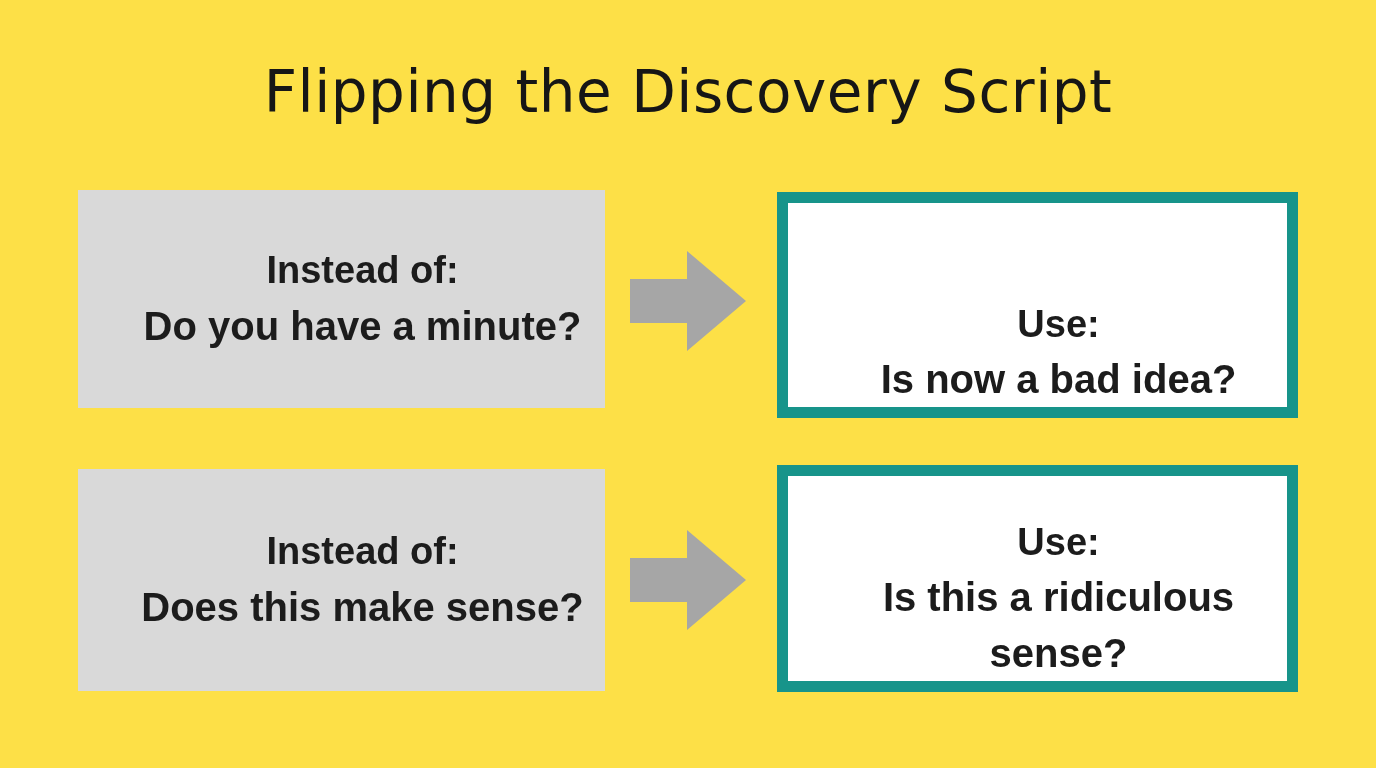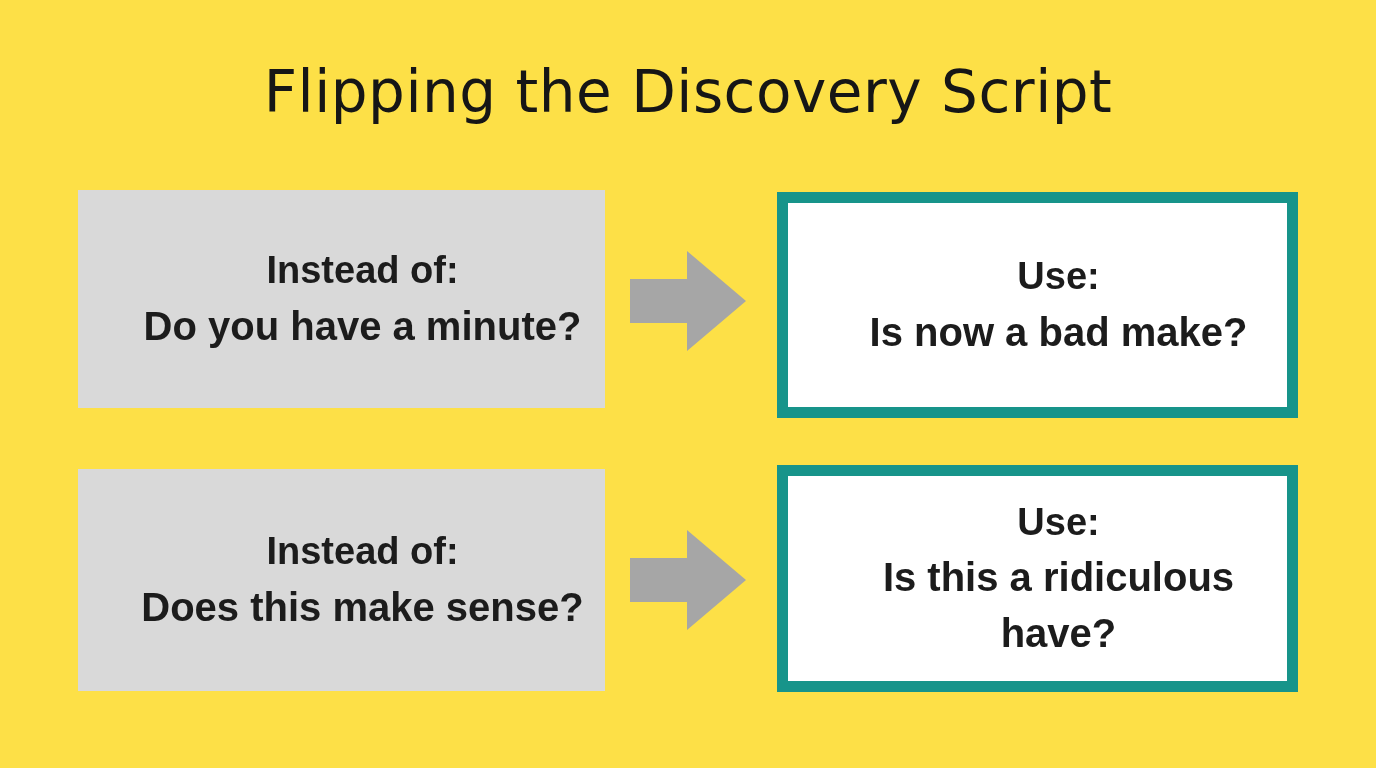--- a/index.html
+++ b/index.html
@@ -38,20 +38,21 @@
   .instead-box {
     left: 78px;
     width: 527px;
     background: #d9d9d9;
   }
   .use-box {
     left: 777px;
     width: 521px;
     background: #ffffff;
     border: 11px solid #17948a;
+    justify-content: flex-end;
   }
   .instead-box.row1 { top: 190px; height: 218px; }
   .use-box.row1     { top: 192px; height: 226px; }
   .instead-box.row2 { top: 469px; height: 222px; }
   .use-box.row2     { top: 465px; height: 227px; }
   .box-label {
     font-size: 38px;
     font-weight: 700;
   }
   .box-question {
@@ -82,32 +83,32 @@
   </div>
 
   <div class="arrow row1">
     <svg viewBox="0 0 116 100" xmlns="http://www.w3.org/2000/svg" aria-hidden="true">
       <polygon points="0,28 57,28 57,0 116,50 57,100 57,72 0,72"></polygon>
     </svg>
   </div>
 
   <div class="box use-box row1">
     <div class="box-label">Use:</div>
-    <div class="box-question">Is now a bad make?</div>
+    <div class="box-question">Is now a bad idea?</div>
   </div>
 
   <div class="box instead-box row2">
     <div class="box-label">Instead of:</div>
     <div class="box-question">Does this make sense?</div>
   </div>
 
   <div class="arrow row2">
     <svg viewBox="0 0 116 100" xmlns="http://www.w3.org/2000/svg" aria-hidden="true">
       <polygon points="0,28 57,28 57,0 116,50 57,100 57,72 0,72"></polygon>
     </svg>
   </div>
 
   <div class="box use-box row2">
     <div class="box-label">Use:</div>
-    <div class="box-question">Is this a ridiculous have?</div>
+    <div class="box-question">Is this a ridiculous sense?</div>
   </div>
 
 </div>
 
 </body></html>

